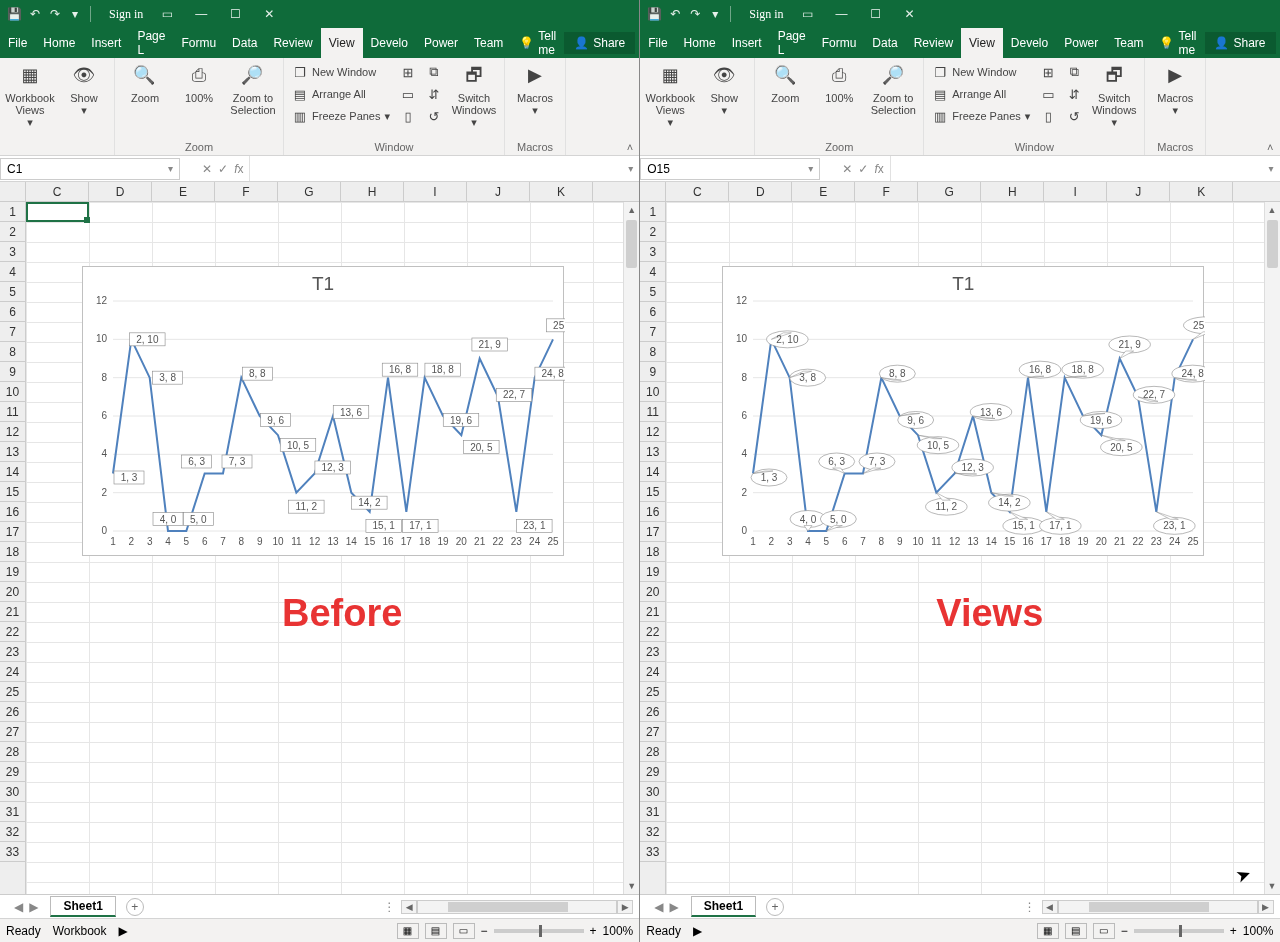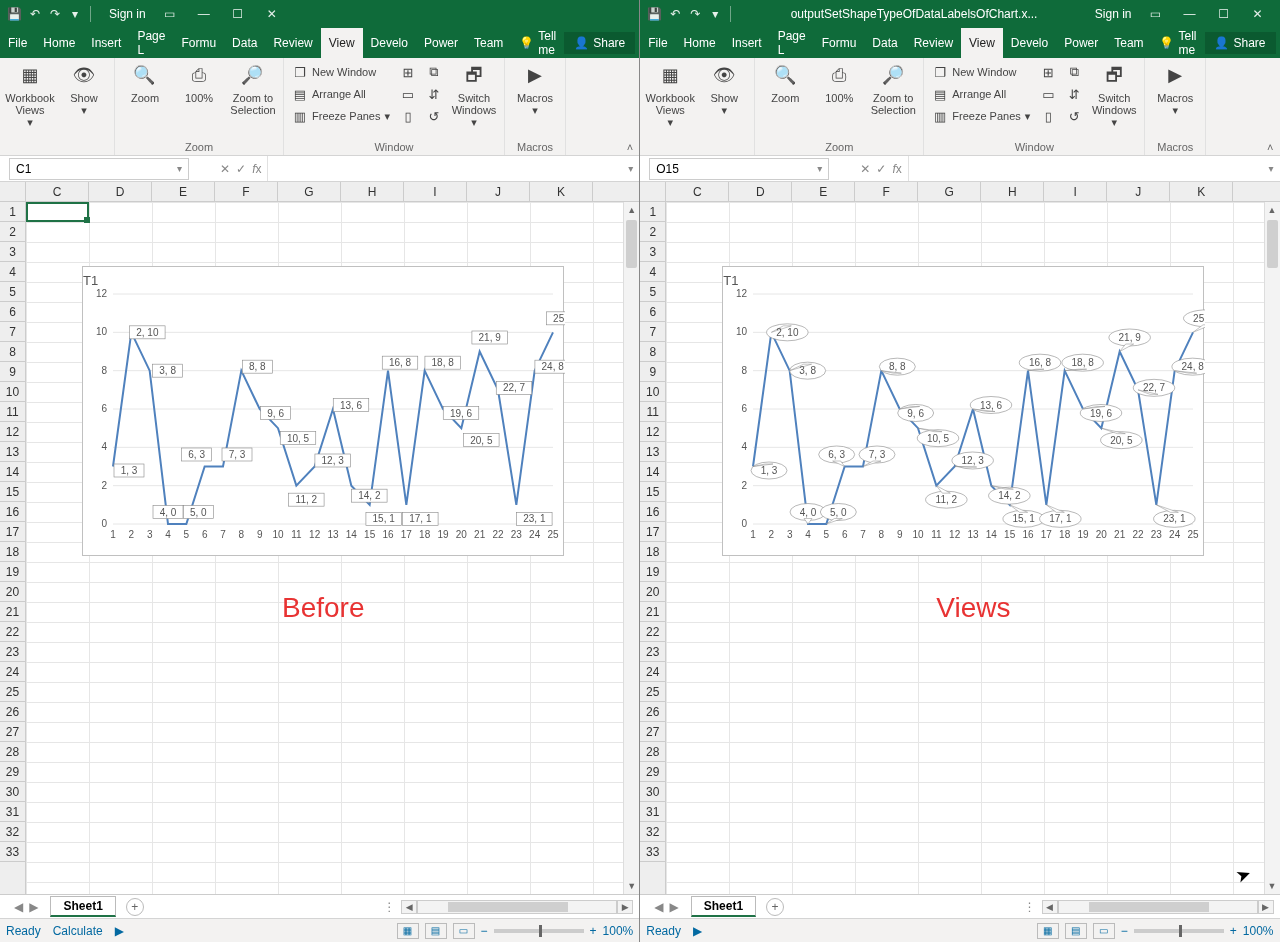--- a/index.html
+++ b/index.html
@@ -5,67 +5,67 @@
   * { box-sizing: border-box; margin: 0; padding: 0; font-family: "Segoe UI", sans-serif; }
   body { background: #fff; width: 1280px; height: 942px; display: flex; }
   .excel-window { flex: 1; display: flex; flex-direction: column; border-right: 1px solid #888; position: relative; }
   .titlebar { background: #0f6b3a; color: #fff; height: 28px; display: flex; align-items: center; font-size: 12px; }
   .qat { display: flex; align-items: center; gap: 2px; padding: 0 6px; }
   .qat-icon { width: 18px; height: 18px; display: flex; align-items: center; justify-content: center; font-size: 12px; color: #fff; opacity: .9; }
   .qat-sep { width: 1px; height: 16px; background: rgba(255,255,255,.4); margin: 0 4px; }
   .title-text { flex: 1; text-align: center; font-size: 12px; overflow: hidden; white-space: nowrap; text-overflow: ellipsis; padding: 0 4px; }
   .win-controls { display: flex; align-items: center; gap: 2px; padding-right: 6px; }
   .win-btn { width: 32px; height: 20px; display: flex; align-items: center; justify-content: center; font-size: 12px; opacity: .9; }
-  .signin { padding: 0 8px; font-size: 12px; }
+  .signin { padding: 0 8px; font-size: 12px; font-family: Liberation Serif, serif; }
   .menubar { background: #0f6b3a; color: #fff; height: 30px; display: flex; align-items: center; font-size: 12px; }
   .tab { padding: 6px 8px; height: 100%; display: flex; align-items: center; cursor: pointer; }
   .tab.active { background: #f3f2f1; color: #222; }
   .tellme { padding: 0 8px; display: flex; align-items: center; gap: 4px; }
   .share { padding: 4px 10px; background: #0b5a30; display: flex; align-items: center; gap: 4px; margin-right: 4px; }
   .ribbon { background: #f3f2f1; border-bottom: 1px solid #d4d4d4; height: 98px; display: flex; font-size: 11px; color: #444; position: relative; }
   .rgroup { display: flex; flex-direction: column; border-right: 1px solid #e1e1e1; padding: 4px 6px 2px; }
   .rgroup-body { flex: 1; display: flex; align-items: flex-start; gap: 6px; }
   .rgroup-label { text-align: center; font-size: 11px; color: #666; padding-top: 2px; }
   .rbtn-big { display: flex; flex-direction: column; align-items: center; width: 48px; text-align: center; line-height: 1.1; cursor: pointer; }
   .rbtn-big .ico { width: 28px; height: 28px; margin-bottom: 2px; display: flex; align-items: center; justify-content: center; font-size: 18px; }
   .rbtn-sm { display: flex; align-items: center; gap: 4px; cursor: pointer; padding: 1px 2px; height: 20px; }
   .rbtn-sm .ico { width: 16px; height: 16px; display: flex; align-items: center; justify-content: center; font-size: 13px; }
   .vcol { display: flex; flex-direction: column; gap: 2px; }
   .collapse-caret { position: absolute; right: 6px; bottom: 2px; font-size: 11px; color: #666; }
   .formula-bar { height: 26px; border-bottom: 1px solid #d4d4d4; display: flex; align-items: center; font-size: 12px; }
-  .namebox { width: 180px; border: 1px solid #ccc; margin: 2px 9px; padding: 2px 6px; height: 22px; display: flex; align-items: center; justify-content: space-between; }
+  .namebox { width: 180px; border: 1px solid #ccc; margin: 2px 0; padding: 2px 6px; height: 22px; display: flex; align-items: center; justify-content: space-between; }
   .fx-btns { display: flex; gap: 6px; color: #888; padding: 0 6px; }
   .fx-cell { flex: 1; border-left: 1px solid #e1e1e1; height: 100%; display: flex; align-items: center; padding: 0 6px; position: relative; }
   .fx-dd { position:absolute; right:6px; color:#888; font-size:10px;}
   .grid-area { flex: 1; position: relative; overflow: hidden; background: #fff; display: flex; flex-direction: column; }
   .col-headers { display: flex; height: 20px; background: #eee; border-bottom: 1px solid #ccc; font-size: 12px; color: #333; }
   .corner { width: 26px; border-right: 1px solid #ccc; background: #eee; }
   .col-h { width: 63px; text-align: center; border-right: 1px solid #ccc; line-height: 20px; }
   .grid-body { flex: 1; display: flex; position: relative; overflow: hidden; }
   .row-headers { width: 26px; background: #eee; border-right: 1px solid #ccc; font-size: 12px; color: #333; }
   .row-h { height: 20px; border-bottom: 1px solid #ccc; text-align: center; line-height: 20px; }
   .cells { flex: 1; position: relative; background-image: linear-gradient(#e6e6e6 1px, transparent 1px), linear-gradient(90deg, #e6e6e6 1px, transparent 1px); background-size: 63px 20px; }
   .sel-cell { position: absolute; border: 2px solid #1f7246; width: 63px; height: 20px; pointer-events: none; }
   .sel-cell::after { content:""; position:absolute; right:-3px; bottom:-3px; width:6px; height:6px; background:#1f7246; }
   .vscroll { position: absolute; right: 0; top: 0; bottom: 0; width: 16px; background: #f3f3f3; border-left: 1px solid #ddd; }
   .vscroll .arrow { height: 16px; display: flex; align-items: center; justify-content: center; font-size: 9px; color: #666; }
   .vscroll .thumb { position: absolute; left: 2px; right: 2px; top: 18px; height: 48px; background: #cfcfcf; border-radius: 2px; }
-  .caption-label { position: absolute; font-size: 28px; color: #e83333; font-weight: 400; }
+  .caption-label { position: absolute; font-size: 38px; color: #e83333; font-weight: 700; }
   .chart-box { position: absolute; border: 1px solid #c0c0c0; background: #fff; }
-  .chart-title { text-align: left; font-size: 13px; color: #555; padding-top: 6px; }
+  .chart-title { text-align: center; font-size: 19px; color: #555; padding-top: 6px; }
   .sheet-tabs { height: 24px; border-top: 1px solid #ccc; display: flex; align-items: center; font-size: 12px; padding: 0 6px; background: #fff; position: relative;}
   .sheet-nav { display: flex; gap: 6px; color: #888; padding: 0 8px; }
   .sheet-tab { border: 1px solid #bbb; border-bottom: 2px solid #1f7246; padding: 2px 12px; background: #fff; font-weight: bold; margin: 0 4px; }
   .sheet-add { width: 18px; height: 18px; border: 1px solid #bbb; border-radius: 50%; display: flex; align-items: center; justify-content: center; margin-left: 6px; color: #666; }
   .hscroll { flex:1; display:flex; align-items:center; justify-content:flex-end; gap:0;}
   .hscroll-track { width: 200px; height:14px; border:1px solid #ccc; position:relative; background:#f3f3f3;}
   .hscroll-thumb { position:absolute; left:30px; width:120px; top:1px; bottom:1px; background:#cfcfcf;}
   .hscroll-btn { width:16px; height:14px; border:1px solid #ccc; display:flex; align-items:center; justify-content:center; font-size:9px; color:#666; background:#f3f3f3;}
   .dots { color:#888; padding:0 6px;}
-  .statusbar { height: 24px; background: #f3f2f1; border-top: 1px solid #d4d4d4; display: flex; align-items: center; font-size: 12px; color: #0369a1; padding: 0 6px; justify-content: space-between; }
+  .statusbar { height: 24px; background: #f3f2f1; border-top: 1px solid #d4d4d4; display: flex; align-items: center; font-size: 12px; color: #000000; padding: 0 6px; justify-content: space-between; }
   .status-left { display: flex; align-items: center; gap: 12px; }
   .status-right { display: flex; align-items: center; gap: 6px; }
   .viewbtn { width: 22px; height: 16px; border: 1px solid #bbb; display: flex; align-items: center; justify-content: center; font-size: 10px; }
   .zoom-slider { width: 90px; height: 4px; background: #ccc; position: relative; }
   .zoom-slider::after { content:""; position:absolute; left:50%; top:-4px; width:3px; height:12px; background:#666; }
   svg.chart-svg { display:block; }
   .datalabel-rect { fill:#fff; stroke:#888; stroke-width:0.6; }
   .datalabel-ell { fill:#fff; stroke:#888; stroke-width:0.6; }
   .datalabel-text { font-size: 10px; fill:#555; }
   .axis-text { font-size:10px; fill:#555; }
@@ -395,21 +395,21 @@
       <div class="hscroll-track">
           <div class="hscroll-thumb"></div>
         </div>
       <div class="hscroll-btn">▶</div>
     </div>
   </div>
 
   <div class="statusbar">
     <div class="status-left">
       <span>Ready</span>
-      <span>Calculate</span>
+      <span>Workbook</span>
       <span>▶</span>
     </div>
     <div class="status-right">
       <span class="viewbtn">▦</span>
       <span class="viewbtn">▤</span>
       <span class="viewbtn">▭</span>
       <span>−</span>
       <div class="zoom-slider"></div>
       <span>+</span>
       <span>100%</span>
@@ -419,21 +419,20 @@
 
 <div class="excel-window">
   <div class="titlebar">
     <div class="qat">
       <span class="qat-icon">💾</span>
       <span class="qat-icon">↶</span>
       <span class="qat-icon">↷</span>
       <span class="qat-icon">▾</span>
       <span class="qat-sep"></span>
     </div>
-    <div class="title-text">outputSetShapeTypeOfDataLabelsOfChart.x...</div>
     <span class="signin">Sign in</span>
     <div class="win-controls">
       <span class="win-btn">▭</span>
       <span class="win-btn">—</span>
       <span class="win-btn">☐</span>
       <span class="win-btn">✕</span>
     </div>
   </div>
 
   <div class="menubar" id="tabs-right">

